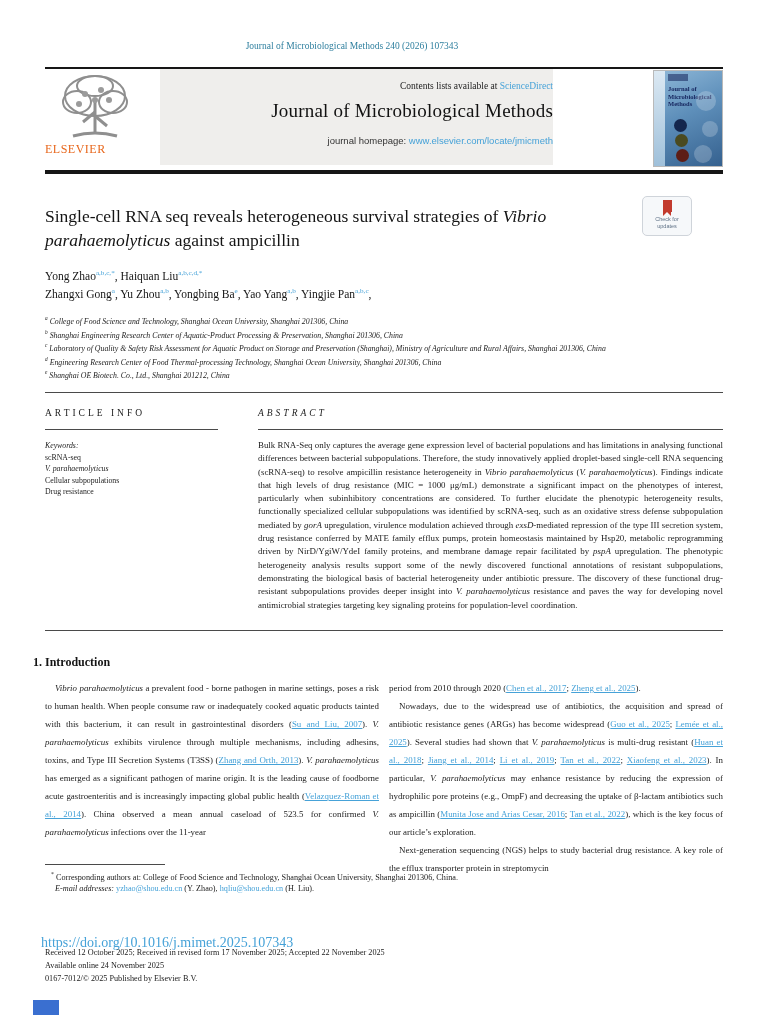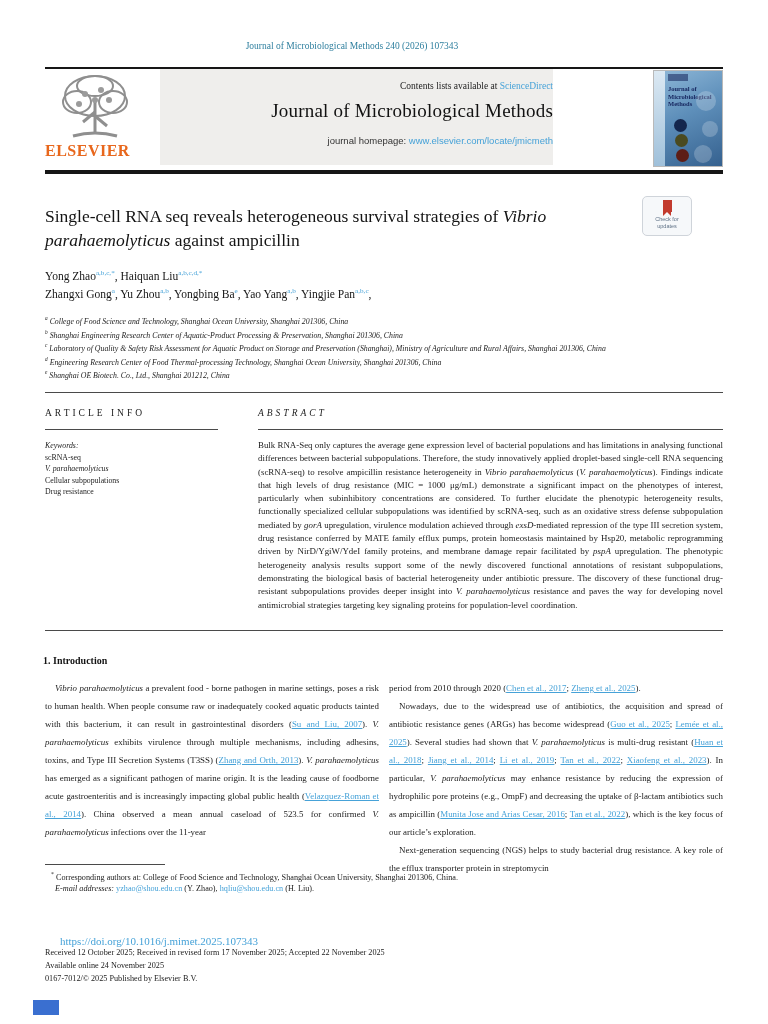--- a/index.html
+++ b/index.html
@@ -16,21 +16,21 @@
   }
   .citation{top:41px;left:0;width:704px;text-align:center;font-size:9.5px;color:var(--teal);}
   .rule-top{top:67px;left:45px;width:678px;height:2px;background:#161616;}
   .header-center{top:69px;left:160px;width:385px;height:96px;background:var(--graybg);text-align:right;padding-left:8px;}
   .contents-line{margin-top:12px;font-size:9.5px;color:#222;}
   .sciencedirect{color:var(--link);text-decoration:none;}
   .journal-title{margin-top:9px;font-size:19px;color:#111;letter-spacing:0.2px;}
   .homepage-line{margin-top:13px;font-size:9.5px;font-family:"Liberation Sans",sans-serif;color:#333;}
   .homepage-url{color:var(--link);text-decoration:none;}
   .elsevier-logo{top:72px;left:45px;width:112px;height:94px;text-align:left;}
-  .elsevier-word{font-size:16px;color:var(--orange);letter-spacing:0.5px;font-family:"Liberation Serif",serif;margin-top:0px;font-weight:bold;}
+  .elsevier-word{font-size:12px;color:var(--orange);letter-spacing:0.5px;font-family:"Liberation Serif",serif;margin-top:0px;}
   .cover{top:70px;left:653px;width:70px;height:97px;border:1px solid #b9b9b9;box-sizing:border-box;
          background:linear-gradient(155deg,#8fb8d8 0%,#5e8fba 45%,#35618f 100%);overflow:hidden;}
   .cover-stripe{position:absolute;left:0;top:0;width:11px;height:100%;
          background:linear-gradient(180deg,#dce9f3,#9fc0da);}
   .cover-title{position:absolute;left:14px;top:14px;width:50px;font-size:6.5px;line-height:7.5px;
          color:#16255e;font-weight:bold;}
   .cover-issn{position:absolute;left:14px;top:3px;width:20px;height:7px;background:rgba(20,35,90,0.55);}
   .cover-dot{position:absolute;border-radius:50%;}
   .bubble{position:absolute;border-radius:50%;background:rgba(255,255,255,0.22);}
   .rule-bottom{top:170px;left:45px;width:678px;height:4px;background:#161616;}
@@ -48,38 +48,38 @@
   .rule-mid{top:392px;left:45px;width:678px;height:1px;background:#4a4a4a;}
   .section-head{font-size:9.5px;letter-spacing:3px;color:#222;}
   .info-head{top:408px;left:45px;}
   .abstract-head{top:408px;left:258px;font-style:italic;}
   .info-rule{top:429px;left:45px;width:173px;height:1px;background:#4a4a4a;}
   .abstract-rule{top:429px;left:258px;width:465px;height:1px;background:#4a4a4a;}
   .keywords{top:440px;left:45px;width:180px;font-size:7.8px;line-height:11.5px;color:#222;}
   .kw-label{font-style:italic;}
   .abstract-body{top:439px;left:258px;width:465px;font-size:8.9px;line-height:13.3px;text-align:justify;color:#1b1b1b;}
   .rule-abs-bottom{top:630px;left:45px;width:678px;height:1px;background:#4a4a4a;}
-  .intro-head{top:655px;left:43px;font-size:10px;font-weight:bold;color:#151515;}
+  .intro-head{top:655px;left:33px;font-size:12px;font-weight:bold;color:#151515;}
   .col{font-size:8.9px;line-height:18px;text-align:justify;color:#1b1b1b;}
   .col-left{top:679px;left:45px;width:334px;}
   .col-right{top:679px;left:389px;width:334px;}
   .para-indent{text-indent:10px;margin:0;}
   .para-flush{text-indent:0;margin:0;}
   .seg-n{}
   .seg-i{font-style:italic;}
   .seg-l{color:var(--link);text-decoration:underline;}
   .seg-sup{font-size:0.62em;vertical-align:super;color:var(--link);}
   .foot-rule{top:864px;left:45px;width:120px;height:1px;background:#4a4a4a;}
   .footnote{top:869px;left:45px;width:678px;font-size:8.2px;line-height:11.5px;color:#1b1b1b;}
   .footnote .star{vertical-align:super;font-size:0.7em;}
   .email-label{font-style:italic;}
   .email-link{color:var(--link);text-decoration:none;}
   .fn-line2{padding-left:10px;}
   .fn-line1{padding-left:6px;}
-  .doi{top:935px;left:60px;font-size:11px;color:var(--link);text-decoration:none;text-align:right;}
+  .doi{top:935px;left:41px;font-size:14px;color:var(--link);text-decoration:none;text-align:right;}
   .received{top:948px;left:45px;width:678px;font-size:8.2px;color:#1b1b1b;}
   .available{top:961px;left:45px;width:678px;font-size:8.2px;color:#1b1b1b;}
   .issn{top:974px;left:45px;width:678px;font-size:8.2px;color:#1b1b1b;}
   .blue-mark{top:1000px;left:33px;width:26px;height:15px;background:#3a6fd0;}
   .tree-svg{display:block;margin-left:8px;}
 </style>
 </head>
 <body>
 
 <div class="page">

